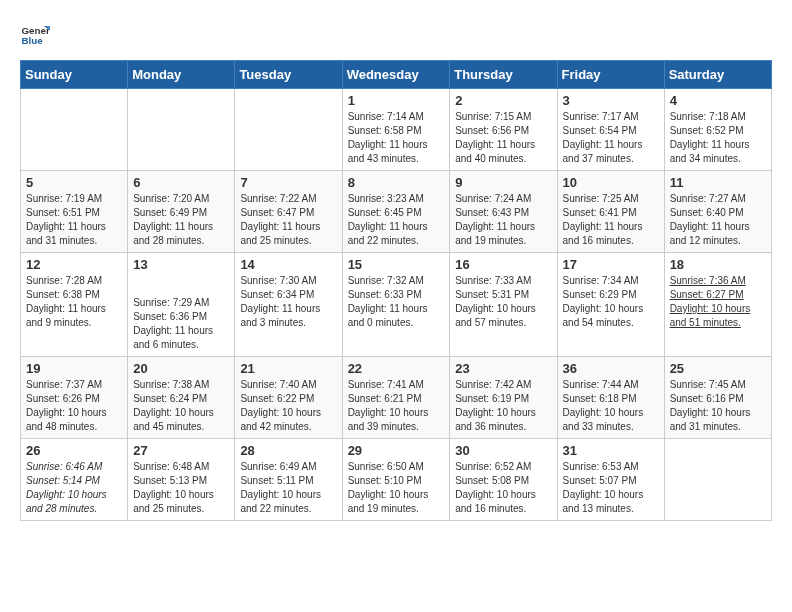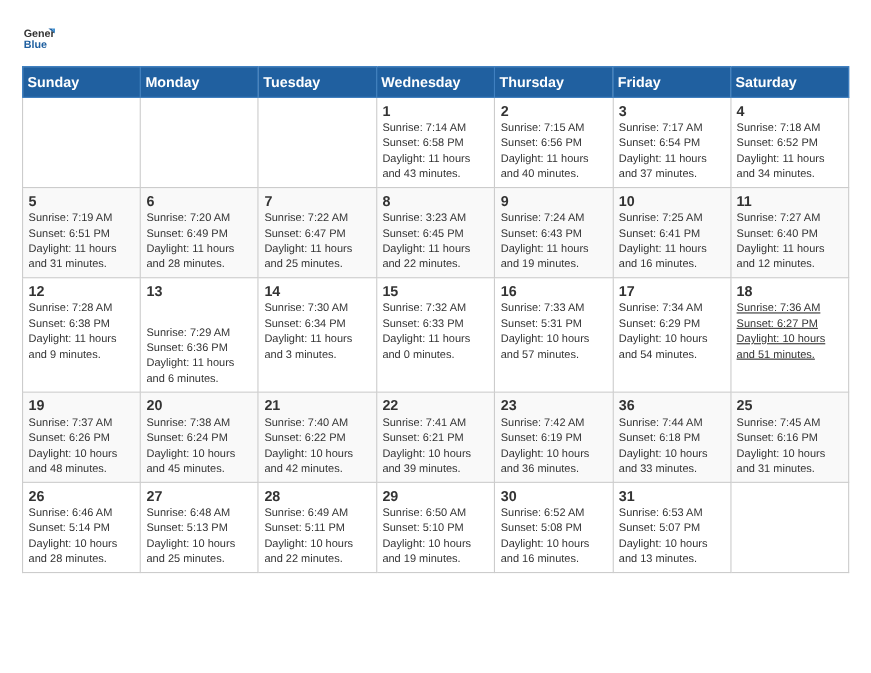--- a/index.html
+++ b/index.html
@@ -289,21 +289,21 @@
           <span class="day-number">25</span>
           <div class="day-info" style="white-space: pre-line;">Sunrise: 7:45 AM
 Sunset: 6:16 PM
 Daylight: 10 hours
 and 31 minutes.</div>
         </td>
       </tr>
       <tr>
         <td>
           <span class="day-number">26</span>
-          <div class="day-info" style="white-space: pre-line;">Sunrise: 6:46 AM
+          <div class="day-info" style="white-space: pre-line; font-style: italic;">Sunrise: 6:46 AM
 Sunset: 5:14 PM
 Daylight: 10 hours
 and 28 minutes.</div>
         </td>
         <td>
           <span class="day-number">27</span>
           <div class="day-info" style="white-space: pre-line;">Sunrise: 6:48 AM
 Sunset: 5:13 PM
 Daylight: 10 hours
 and 25 minutes.</div>

